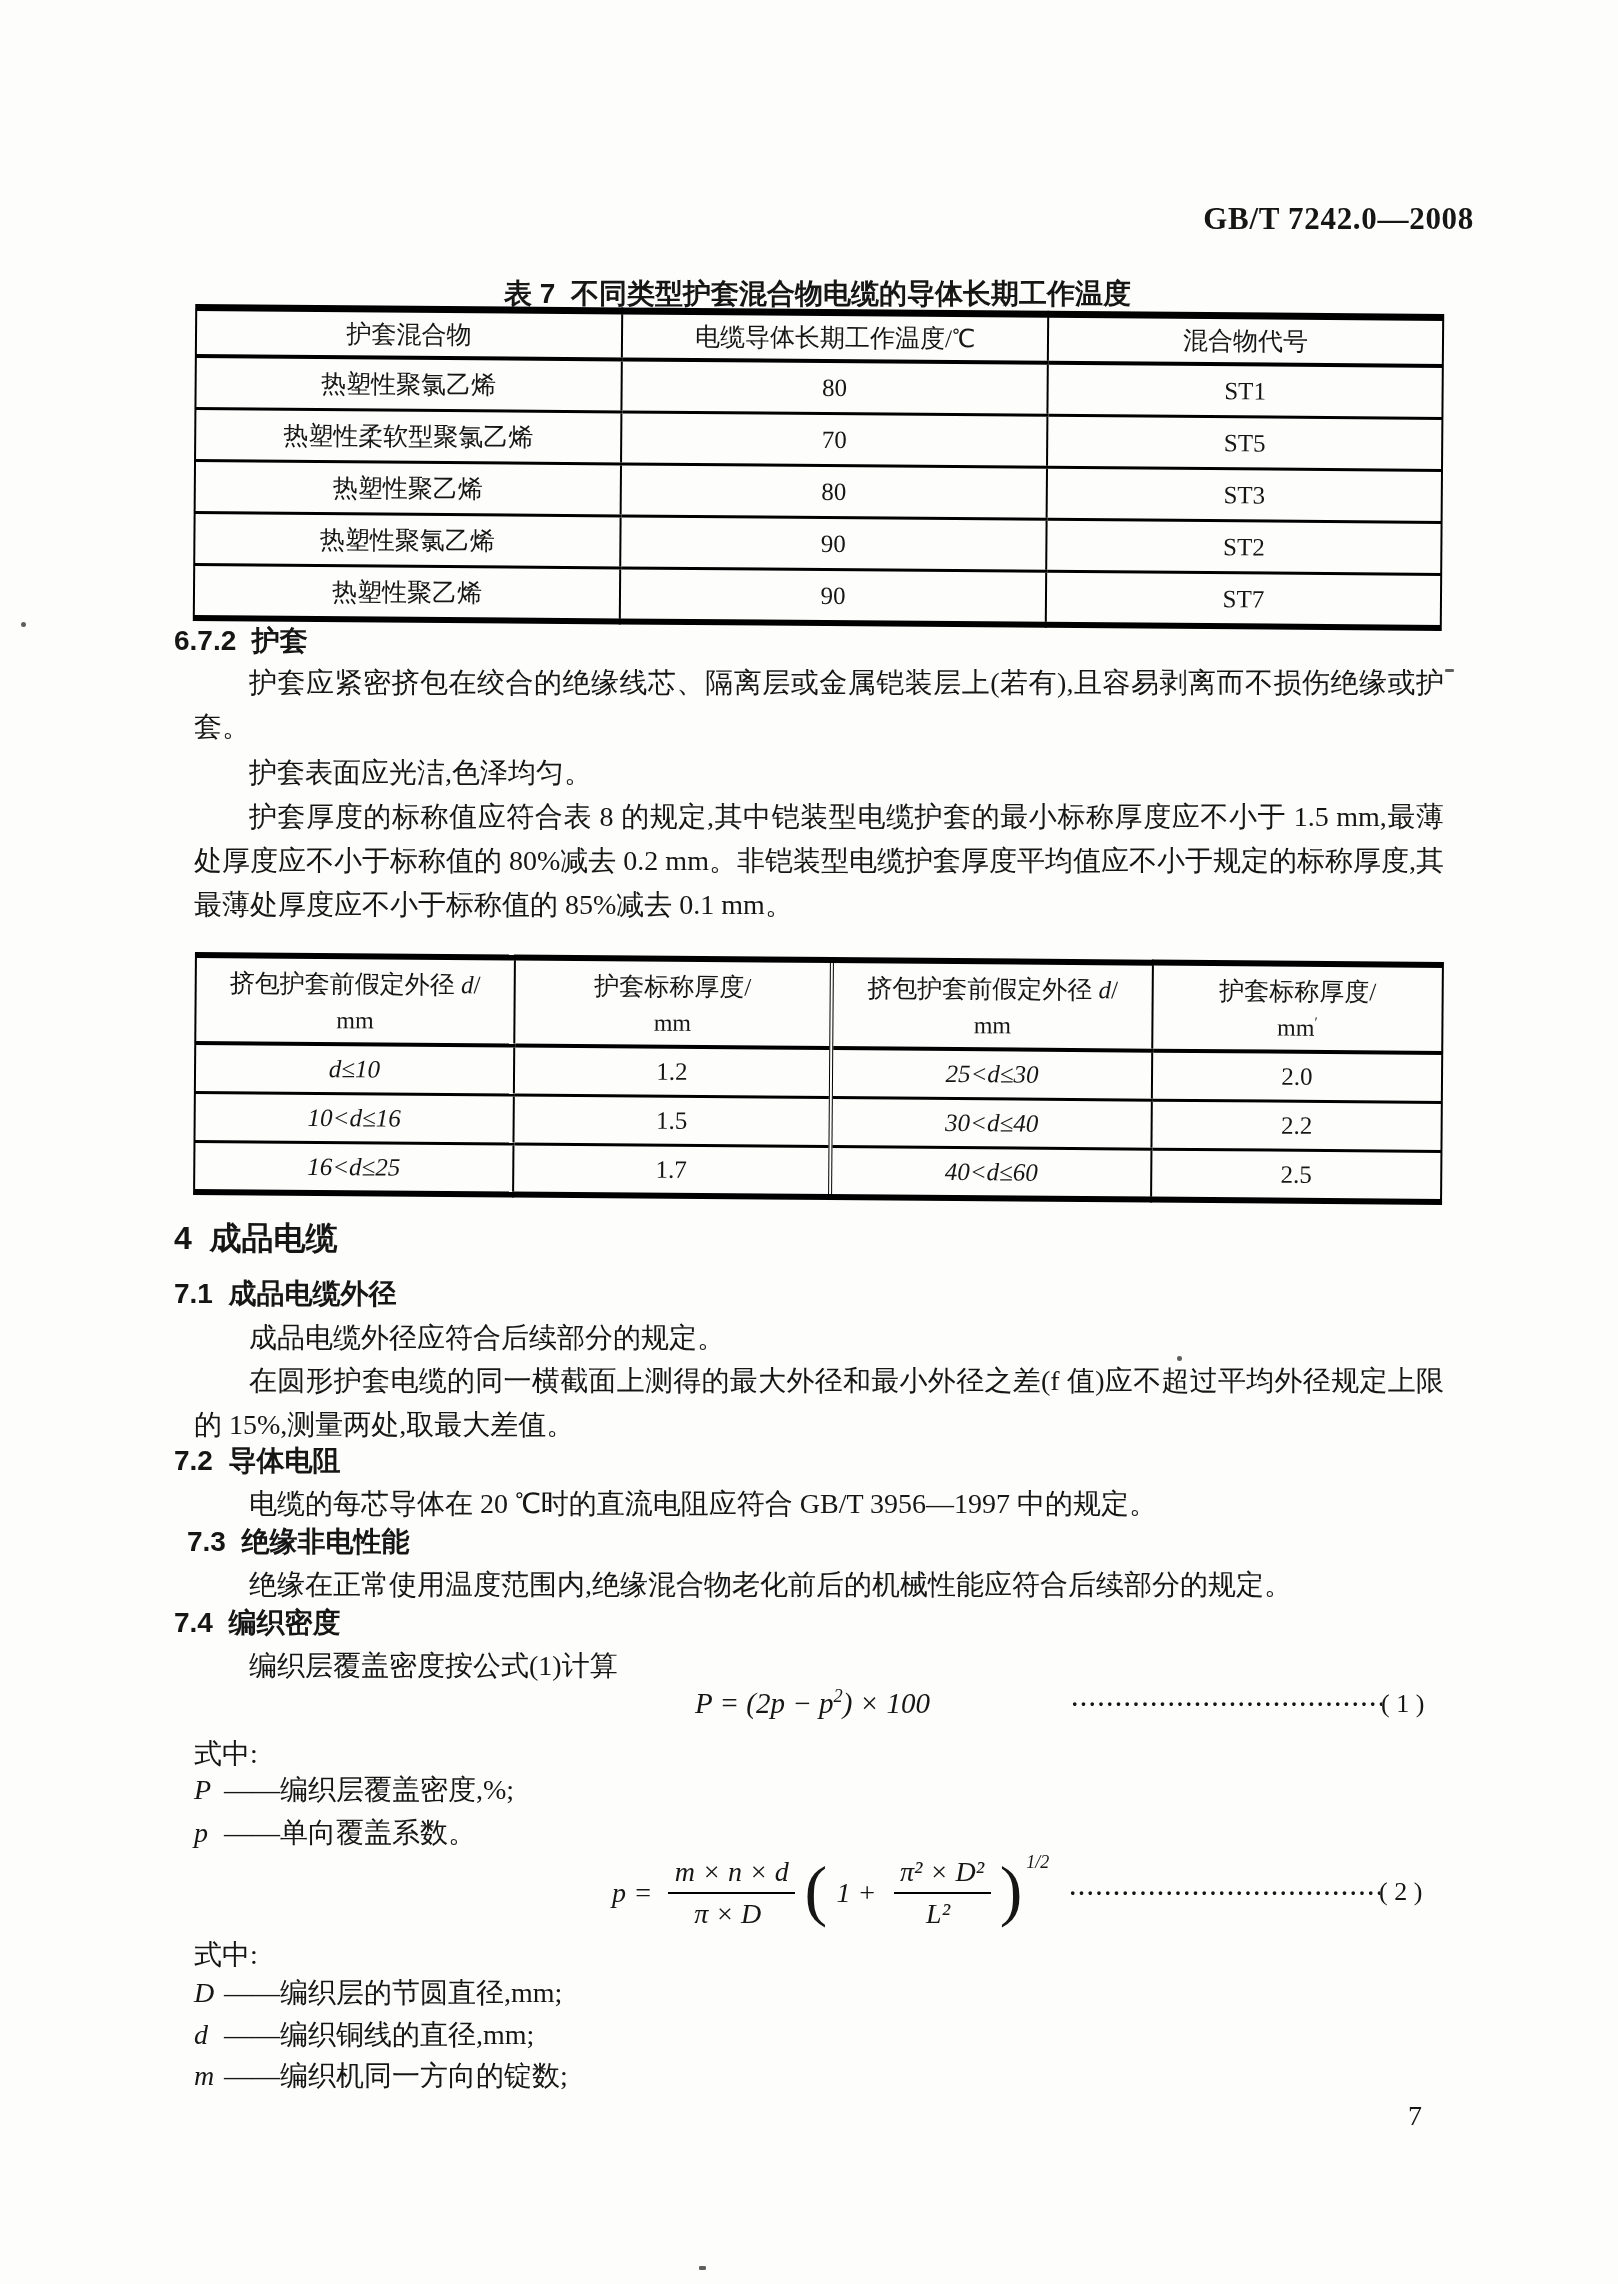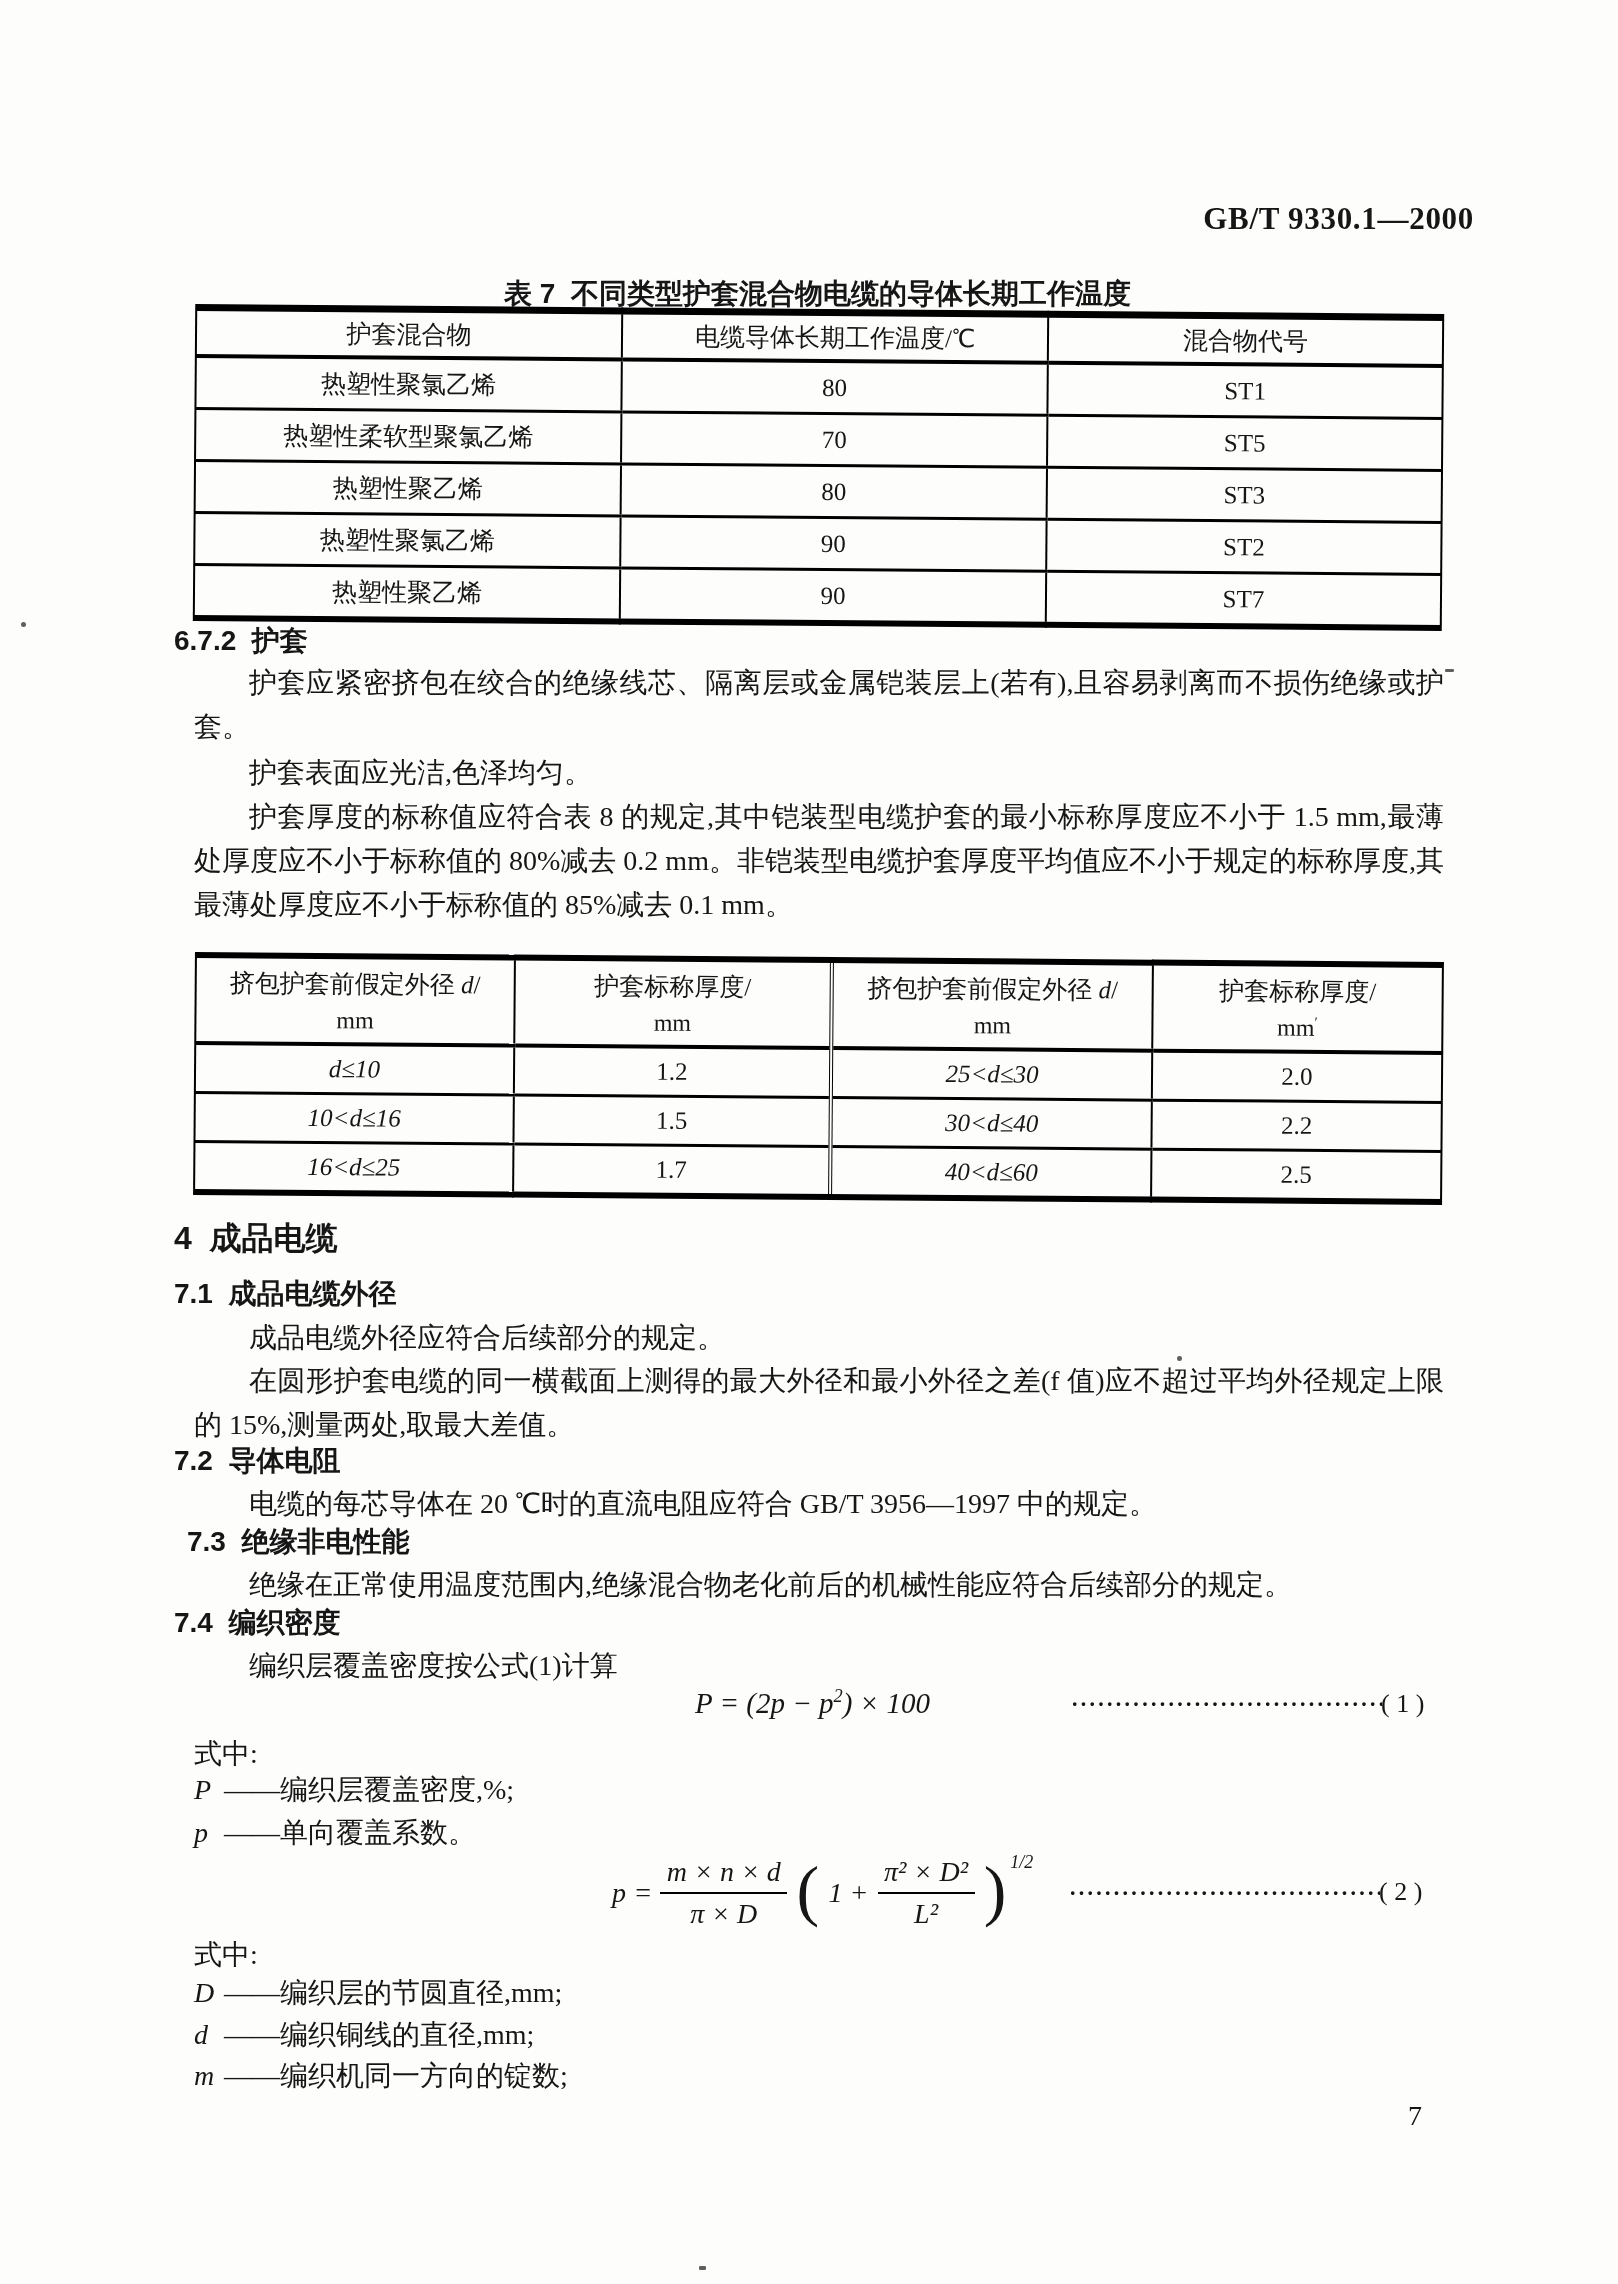--- a/index.html
+++ b/index.html
@@ -34,33 +34,33 @@
   .fexpr{font-size:29px;font-style:italic;}
   .fexpr sup{font-size:18.4px;}
   .dots{width:311px;overflow:hidden;white-space:nowrap;font-size:22.4px;font-weight:700;
         letter-spacing:1.3px;}
   .flabel{font-size:26px;white-space:pre;}
   .shizhong{left:194px;font-size:28px;}
   .def{left:194px;font-size:28px;}
   .def .sym{font-style:italic;display:inline-block;min-width:30px;}
   .f2{display:flex;align-items:center;gap:9.2px;left:612px;top:1848px;height:89px;font-size:28px;}
   .frac{display:inline-flex;flex-direction:column;text-align:center;font-style:italic;}
-  .frac .num{border-bottom:2px solid #000;padding:0 6.6px 4px;}
+  .frac .num{border-bottom:2px solid #000;padding:0 6.6px 4px;margin-left:8px;}
   .frac .den{padding-top:4px;}
   .bigp{font-size:68px;font-weight:400;line-height:1;transform:translateY(-2.6px);}
   .f2exp{align-self:flex-start;font-size:18px;font-style:italic;margin-left:-5.3px;margin-top:4px;}
   .pageno{left:1408px;top:2100px;font-size:28px;}
   .speck{position:absolute;background:#2a2a2a;border-radius:50%;opacity:.75;}
 </style>
 </head>
 <body>
 
 <div class="page">
 
-  <div class="abs hdr">GB/T 9330.1—2000</div>
+  <div class="abs hdr">GB/T 7242.0—2008</div>
 
   <div class="abs tblTitle" style="top:275px;">表 7  不同类型护套混合物电缆的导体长期工作温度</div>
 
   <table class="abs t7">
     <colgroup>
         <col style="width:426px">
         <col style="width:426px">
         <col style="width:395px">
       </colgroup>
     <tbody>

